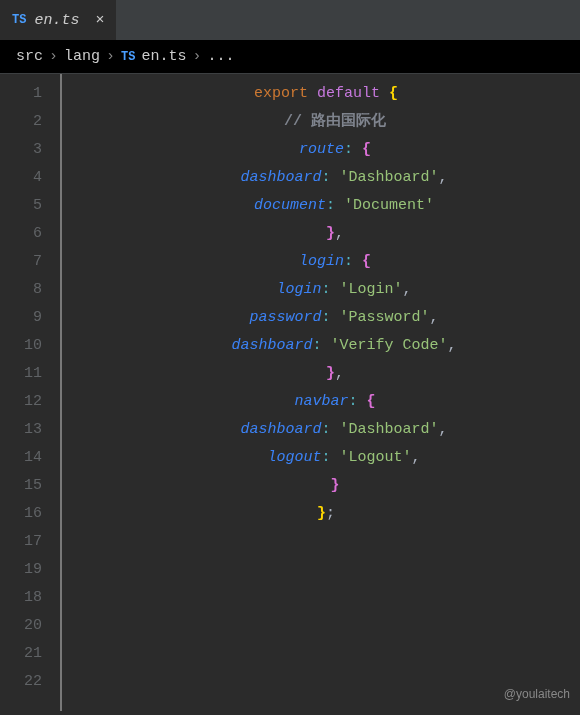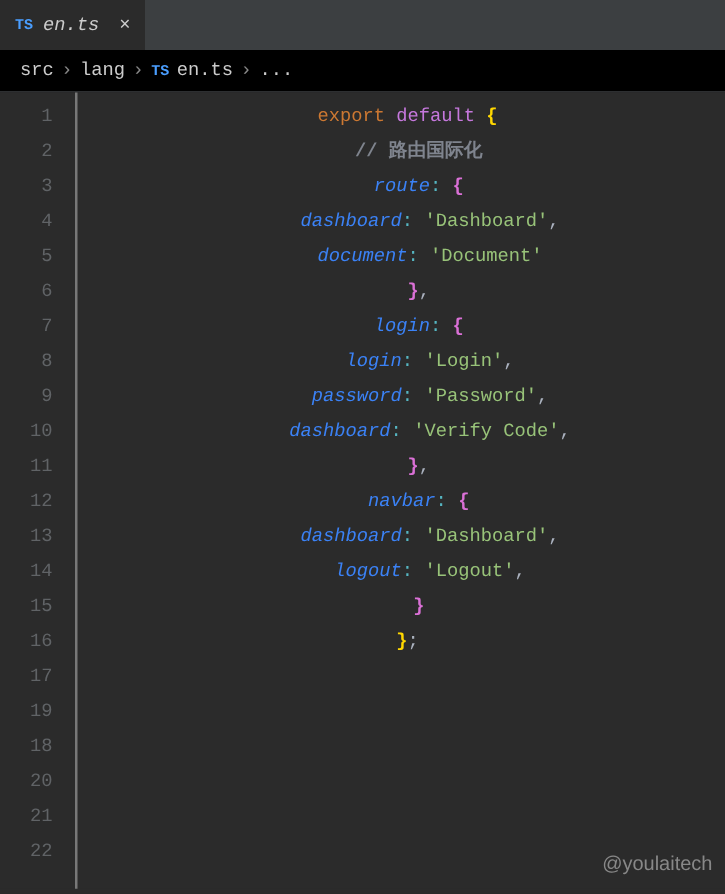--- a/index.html
+++ b/index.html
@@ -94,21 +94,21 @@
     .tok-brace { color: #ffd700; font-weight: bold; }
     .tok-brace-pink { color: #da70d6; font-weight: bold; }
     .tok-punct { color: #abb2bf; }
     .tok-string { color: #98c379; }
     .tok-comment { color: #7f848e; font-weight: bold; }
     .watermark {
       position: absolute;
       bottom: 14px;
       right: 10px;
       color: #888;
-      font-size: 16px;
+      font-size: 12px;
       font-family: sans-serif;
     }
   </style>
 </head>
 <body>
 
 <div class="tabs">
   <div class="tab">
     <span class="tab-icon">TS</span>
     <span class="tab-name">en.ts</span>

